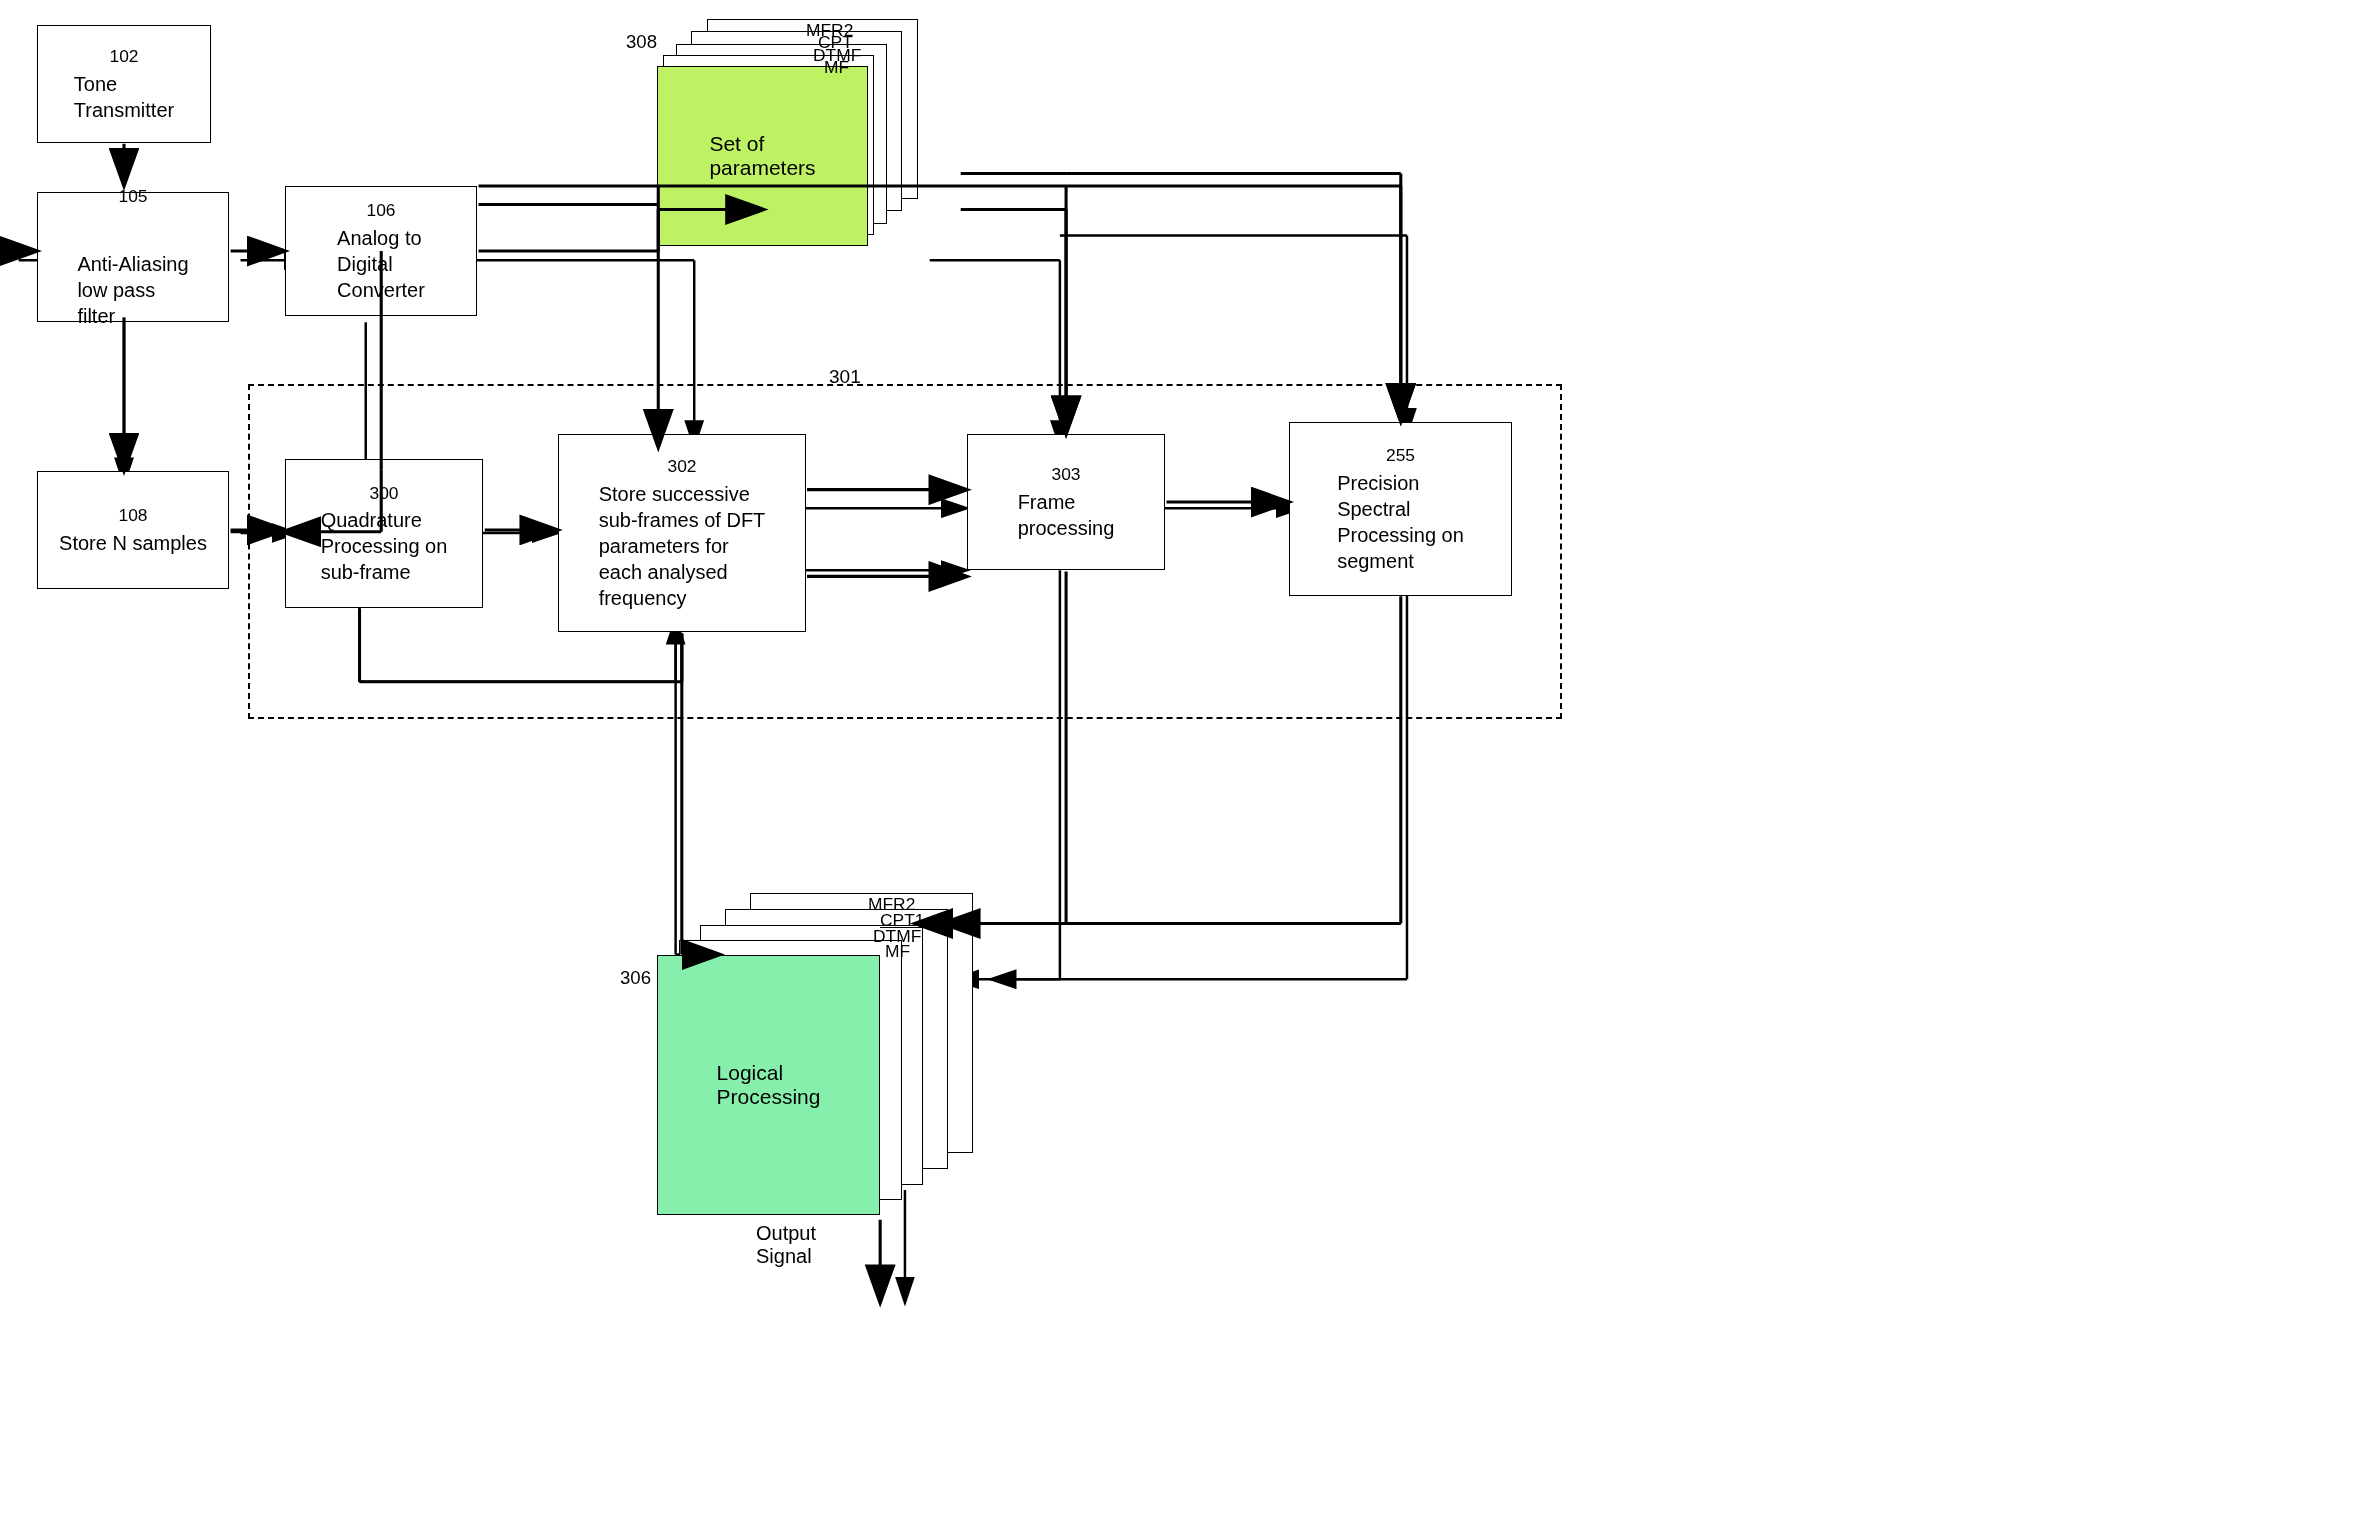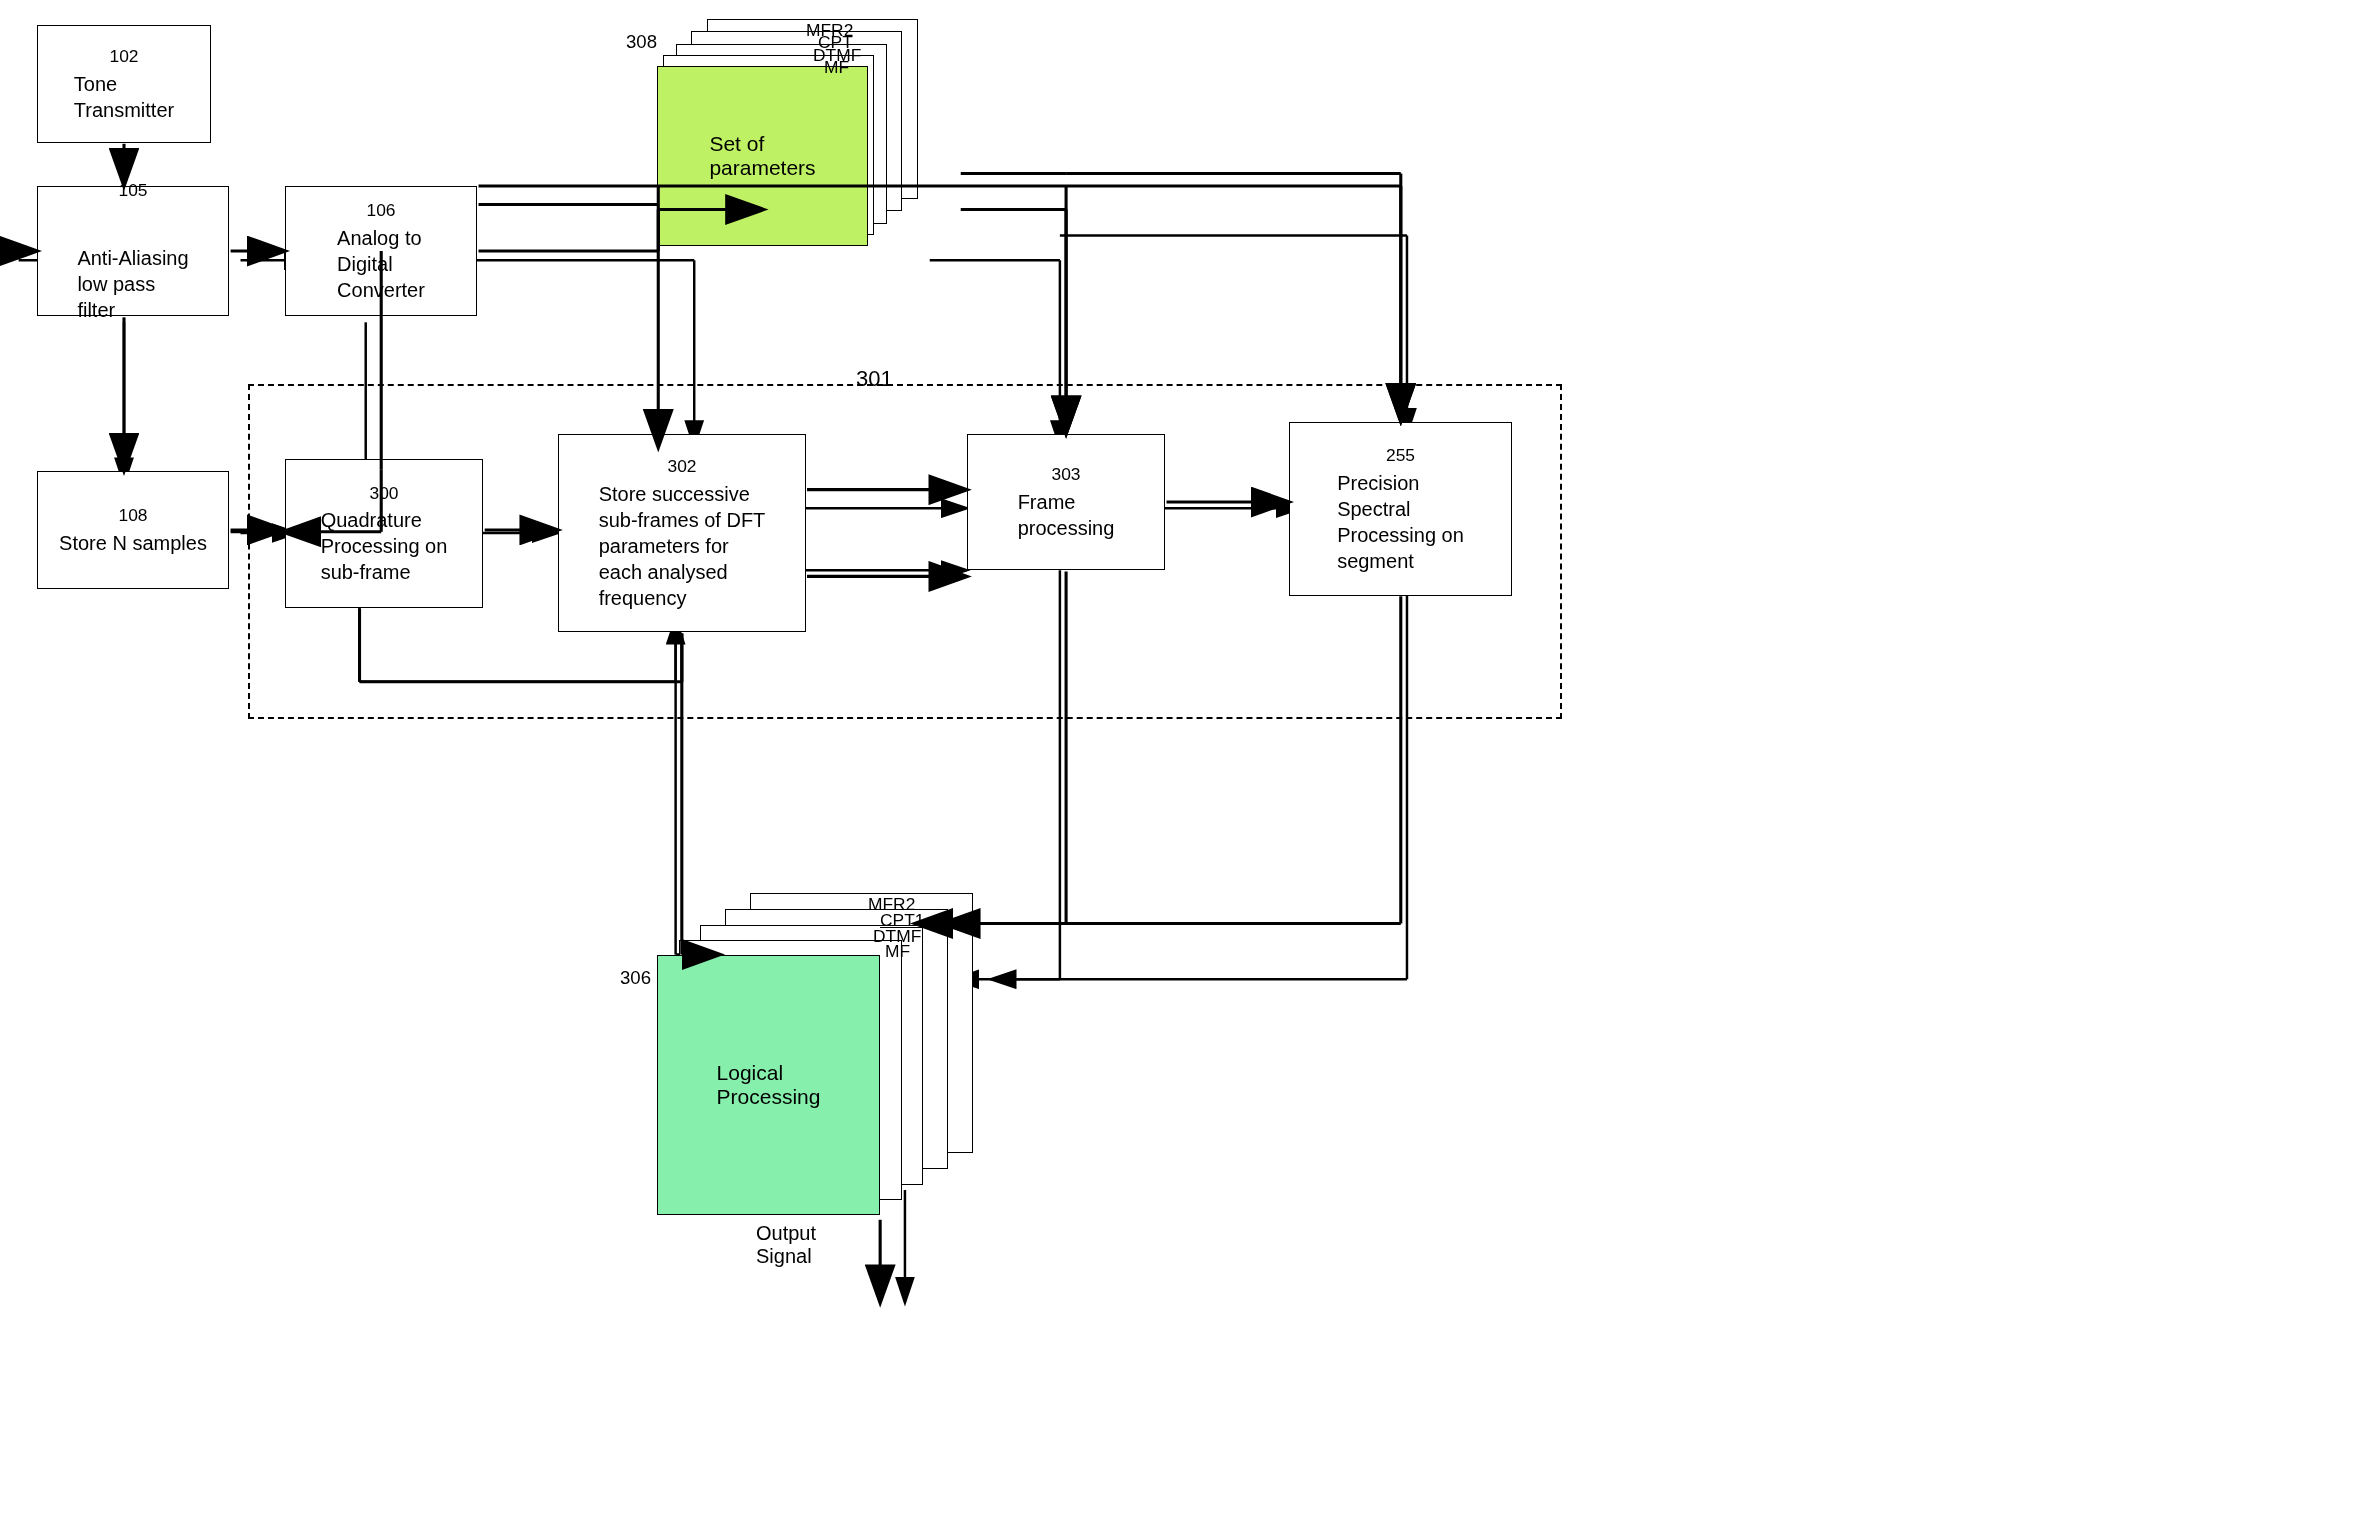--- a/index.html
+++ b/index.html
@@ -113,21 +113,21 @@
 
     <line x1="200" y1="520" x2="200" y2="778" stroke="#000" stroke-width="4" marker-end="url(#arrowhead)"></line>
 
   </svg>
 
   <div class="box" style="left:37px;top:25px;width:174px;height:118px;">
     <span class="label-num">102</span>
     <span>Tone<br>Transmitter</span>
   </div>
 
-  <div class="box" style="left:37px;top:186px;width:192px;height:130px;gap:40px;">
+  <div class="box" style="left:37px;top:192px;width:192px;height:130px;gap:40px;">
     <span class="label-num">105</span>
     <span>Anti-Aliasing<br>low pass<br>filter</span>
   </div>
 
   <div class="box" style="left:285px;top:186px;width:192px;height:130px;">
     <span class="label-num">106</span>
     <span>Analog to<br>Digital<br>Converter</span>
   </div>
 
   <div class="box" style="left:37px;top:471px;width:192px;height:118px;">
@@ -150,21 +150,21 @@
     <span>Frame<br>processing</span>
   </div>
 
   <div class="box" style="left:1289px;top:422px;width:223px;height:174px;">
     <span class="label-num">255</span>
     <span>Precision<br>Spectral<br>Processing on<br>segment</span>
   </div>
 
   <div class="dashed-border" style="left:248px;top:384px;width:1314px;height:335px;">
   </div>
-  <span class="label-text" style="left:856px;top:366px;font-size:22px;">301</span>
+  <span class="label-text" style="left:829px;top:366px;font-size:19px;">301</span>
 
   <div style="position:absolute;left:657px;top:18.6px;width:236px;height:198px;">
 
     <div style="position:absolute;left:50px;top:0;width:211px;height:180px;border:1.9px solid #000;background:#fff;"></div>
 
     <div style="position:absolute;left:34px;top:12.4px;width:211px;height:180px;border:1.9px solid #000;background:#fff;"></div>
 
     <div style="position:absolute;left:18.6px;top:25px;width:211px;height:180px;border:1.9px solid #000;background:#fff;"></div>
 
     <div style="position:absolute;left:6.2px;top:36px;width:211px;height:180px;border:1.9px solid #000;background:#fff;"></div>

